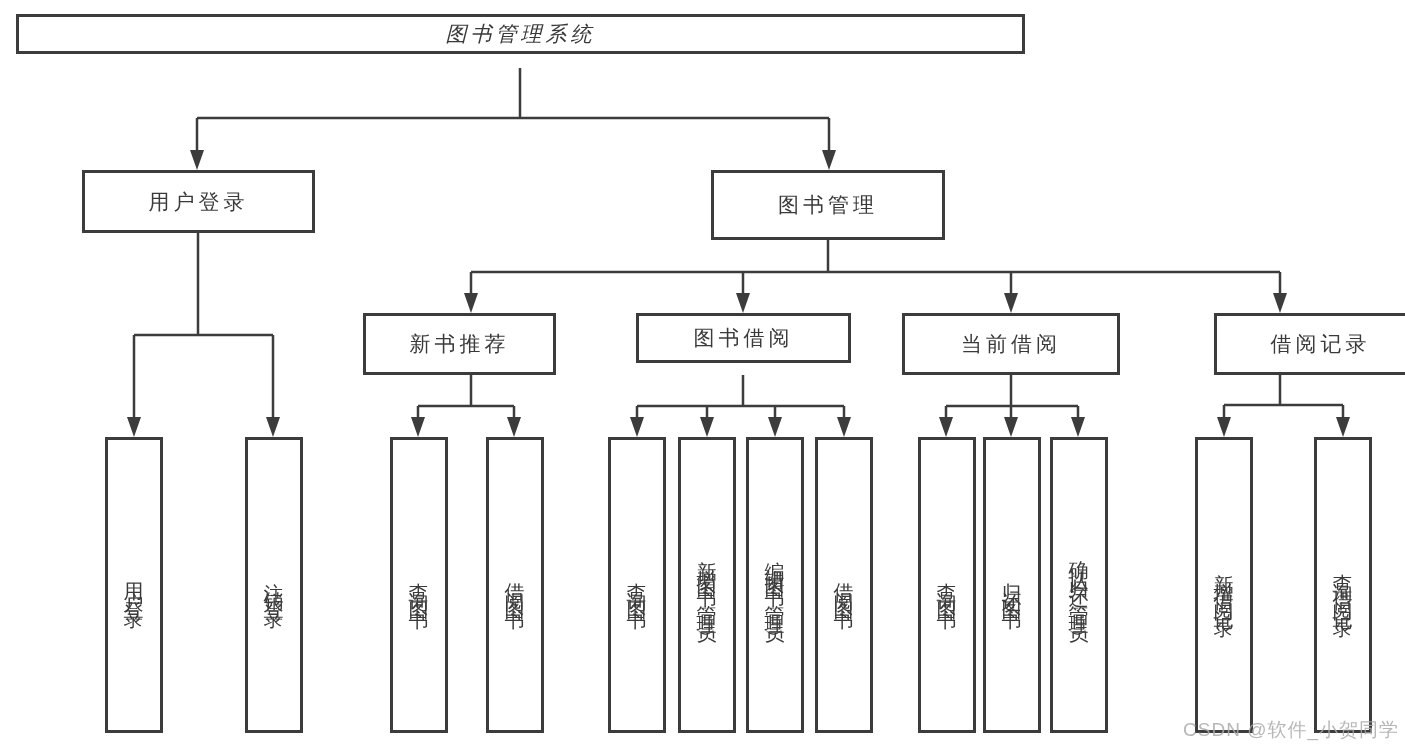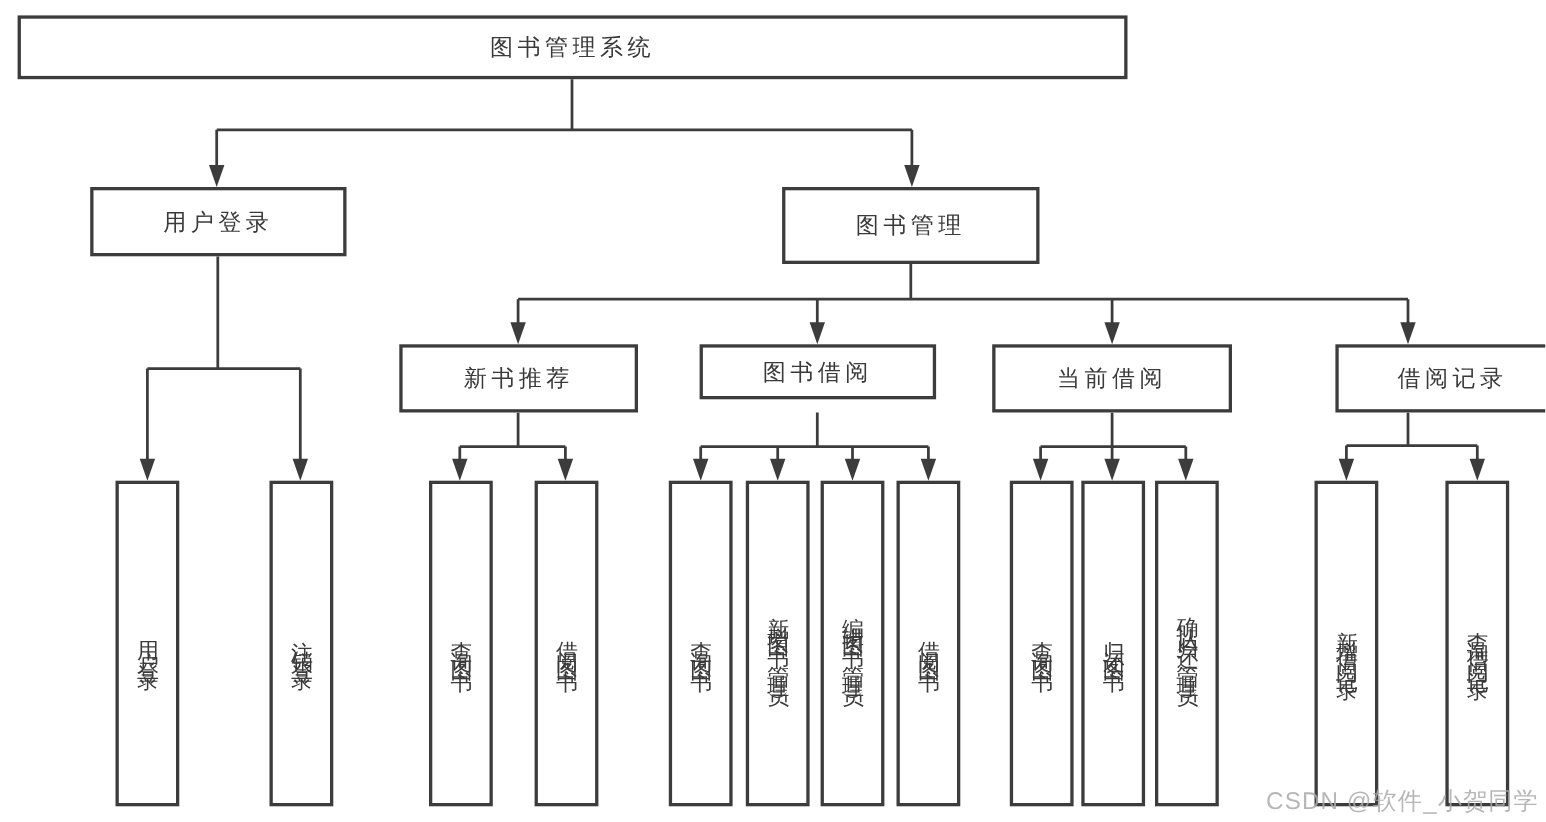--- a/index.html
+++ b/index.html
@@ -6,21 +6,21 @@
   body{font-family:"Liberation Sans",sans-serif;}
   .stage{position:relative;width:1405px;height:747px;background:#ffffff;overflow:hidden;}
   .wires{position:absolute;left:0;top:0;width:1405px;height:747px;}
   .wires path{fill:none;stroke:#3c3c3c;stroke-width:2.5;}
   .wires polygon{fill:#3c3c3c;stroke:none;}
   .box{position:absolute;box-sizing:border-box;background:#ffffff;border:3px solid #3c3c3c;
        display:flex;align-items:center;justify-content:center;color:#3a3a3a;}
   .hbox{font-size:21px;letter-spacing:4px;white-space:nowrap;}
   .vbox span{writing-mode:vertical-rl;text-orientation:mixed;font-size:20px;letter-spacing:9px;
        line-height:1;white-space:nowrap;}
-  .watermark{position:absolute;right:6px;bottom:4px;font-size:22px;letter-spacing:1px;
+  .watermark{position:absolute;right:6px;bottom:4px;font-size:19px;letter-spacing:1px;
        color:rgba(170,170,170,0.85);z-index:5;white-space:nowrap;text-align:center;}
 </style>
 </head>
 <body>
 
 <div class="stage">
 
   <svg class="wires" viewBox="0 0 1405 747">
     <g>
       <path d="M520,68 V118 M197,118 H829 M197,118 V158 M829,118 V158"></path>
@@ -57,32 +57,32 @@
       <polygon points="1004,417 1018,417 1011,437"></polygon>
       <polygon points="1071,417 1085,417 1078,437"></polygon>
     </g>
     <g>
       <path d="M1280,375 V405 M1224,405 H1343 M1224,405 V425 M1343,405 V425"></path>
       <polygon points="1217,417 1231,417 1224,437"></polygon>
       <polygon points="1336,417 1350,417 1343,437"></polygon>
     </g>
   </svg>
 
-  <div class="box hbox" style="left:16px;top:14px;width:1009px;height:58px;">
+  <div class="box hbox" style="left:16px;top:14px;width:1009px;height:40px;font-style:italic;">
     <span>图书管理系统</span>
   </div>
 
   <div class="box hbox" style="left:82px;top:170px;width:233px;height:63px;">
     <span>用户登录</span>
   </div>
   <div class="box hbox" style="left:711px;top:170px;width:234px;height:70px;">
     <span>图书管理</span>
   </div>
 
-  <div class="box hbox" style="left:363px;top:313px;width:217px;height:62px;">
+  <div class="box hbox" style="left:363px;top:313px;width:193px;height:62px;">
     <span>新书推荐</span>
   </div>
   <div class="box hbox" style="left:636px;top:313px;width:215px;height:50px;">
     <span>图书借阅</span>
   </div>
   <div class="box hbox" style="left:902px;top:313px;width:218px;height:62px;">
     <span>当前借阅</span>
   </div>
   <div class="box hbox" style="left:1174px;top:313px;width:213px;height:62px;margin-left:40px;">
     <span>借阅记录</span>

